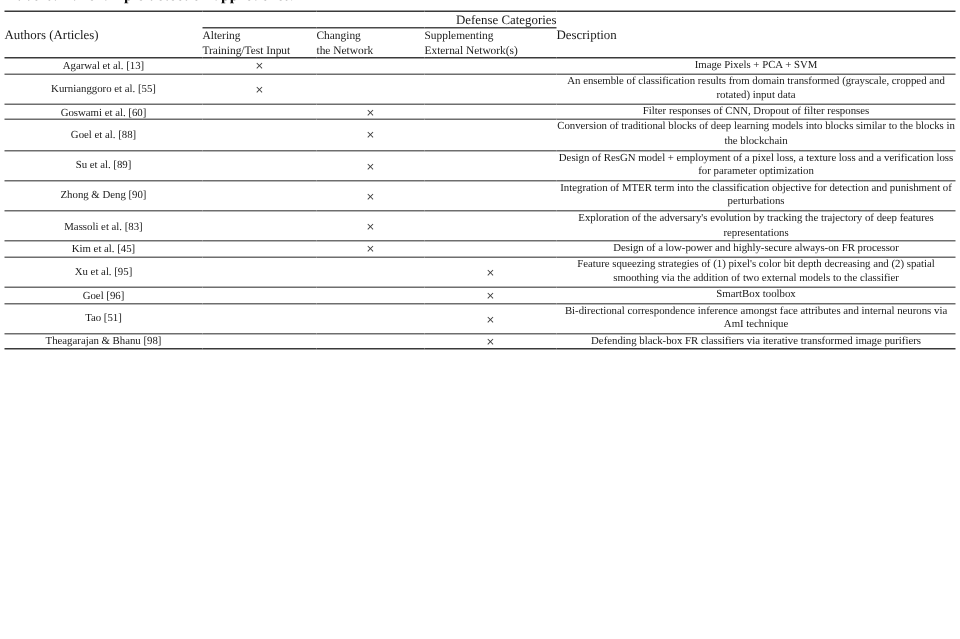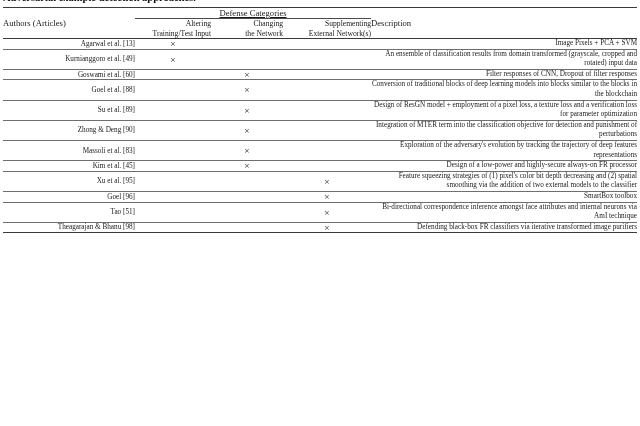--- a/index.html
+++ b/index.html
@@ -62,50 +62,49 @@
   
   th.authors-h, th.desc-h {
     font-weight: bold;
     font-size: 8.6px;
     text-align: left;
     vertical-align: middle;
   }
   th.group-h {
     font-weight: bold;
     font-size: 8.6px;
-    text-align: center;
+    text-align: right;
     padding: 3px 0 3px 0;
     border-bottom: 0.9px solid #4a4a4a;
-    text-decoration: underline;
   }
   th.sub-h {
     font-weight: bold;
     font-size: 7.6px;
-    text-align: right;
+    text-align: left;
     line-height: 9.5px;
     padding: 4px 2px 5px 2px;
   }
 
   
   td.authors {
     font-size: 7.2px;
     padding: 6px 0 6px 6px;
-    text-align: right;
+    text-align: center;
     white-space: nowrap;
   }
   td.mark {
     text-align: center;
     font-size: 7.4px;
     color: #444;
   }
   td.desc {
     font-size: 7.2px;
     line-height: 9.6px;
     padding: 6px 8px 6px 6px;
-    text-align: right;
+    text-align: center;
   }
   .xmark {
     display: inline-block;
     font-family: "DejaVu Sans", sans-serif;
     font-size: 7px;
     color: #3d3d3d;
     line-height: 1;
   }
   .xmark.hidden { visibility: hidden; }
 </style>
@@ -149,21 +148,21 @@
     </thead>
     <tbody id="table-body">
         <tr class="body-row first">
           <td class="authors">Agarwal et al. [13]</td>
           <td class="mark"><span class="xmark">×</span></td>
           <td class="mark"><span class="xmark hidden">×</span></td>
           <td class="mark"><span class="xmark hidden">×</span></td>
           <td class="desc">Image Pixels + PCA + SVM</td>
         </tr>
         <tr class="body-row">
-          <td class="authors">Kurnianggoro et al. [49]</td>
+          <td class="authors">Kurnianggoro et al. [55]</td>
           <td class="mark"><span class="xmark">×</span></td>
           <td class="mark"><span class="xmark hidden">×</span></td>
           <td class="mark"><span class="xmark hidden">×</span></td>
           <td class="desc">An ensemble of classification results from domain transformed (grayscale, cropped and rotated) input data</td>
         </tr>
         <tr class="body-row">
           <td class="authors">Goswami et al. [60]</td>
           <td class="mark"><span class="xmark hidden">×</span></td>
           <td class="mark"><span class="xmark">×</span></td>
           <td class="mark"><span class="xmark hidden">×</span></td>

